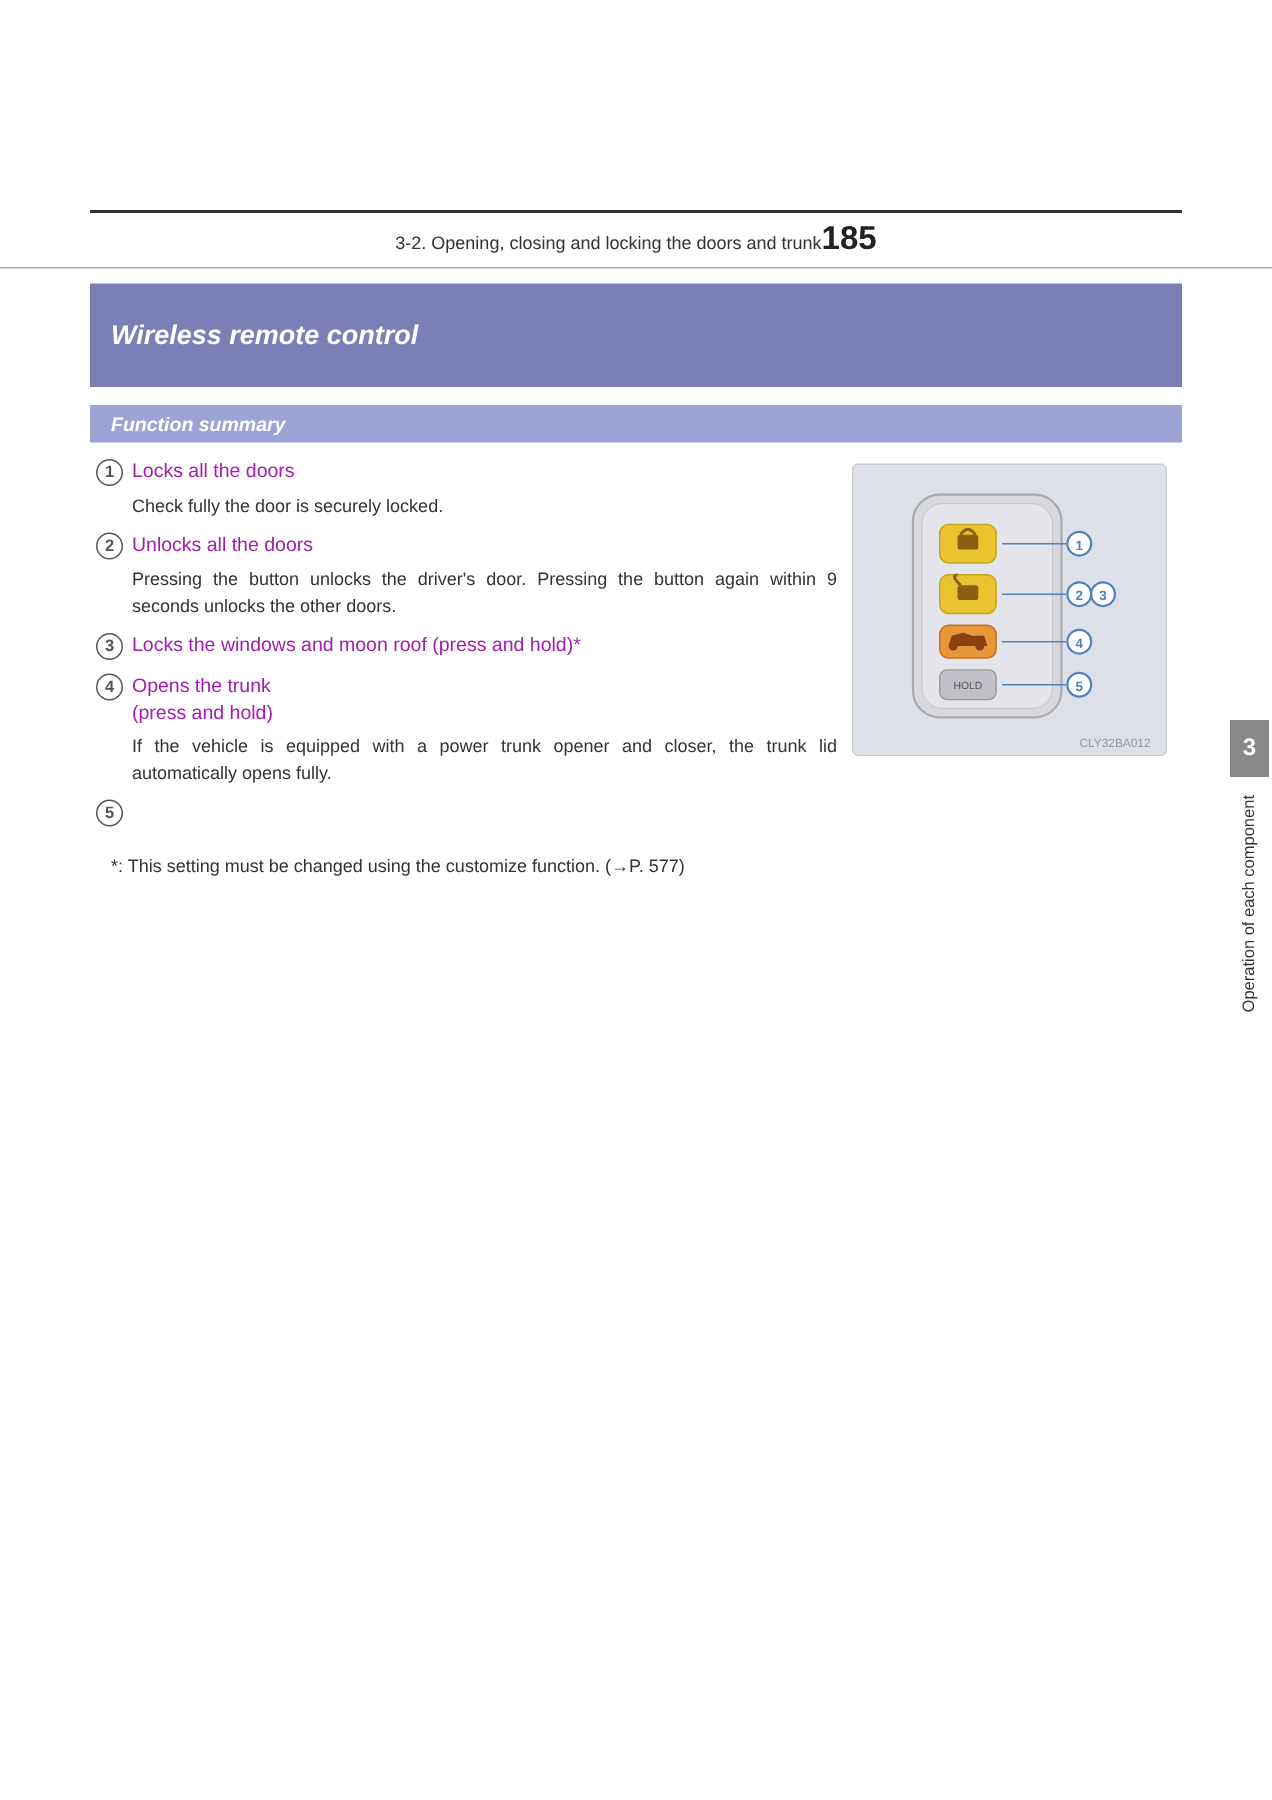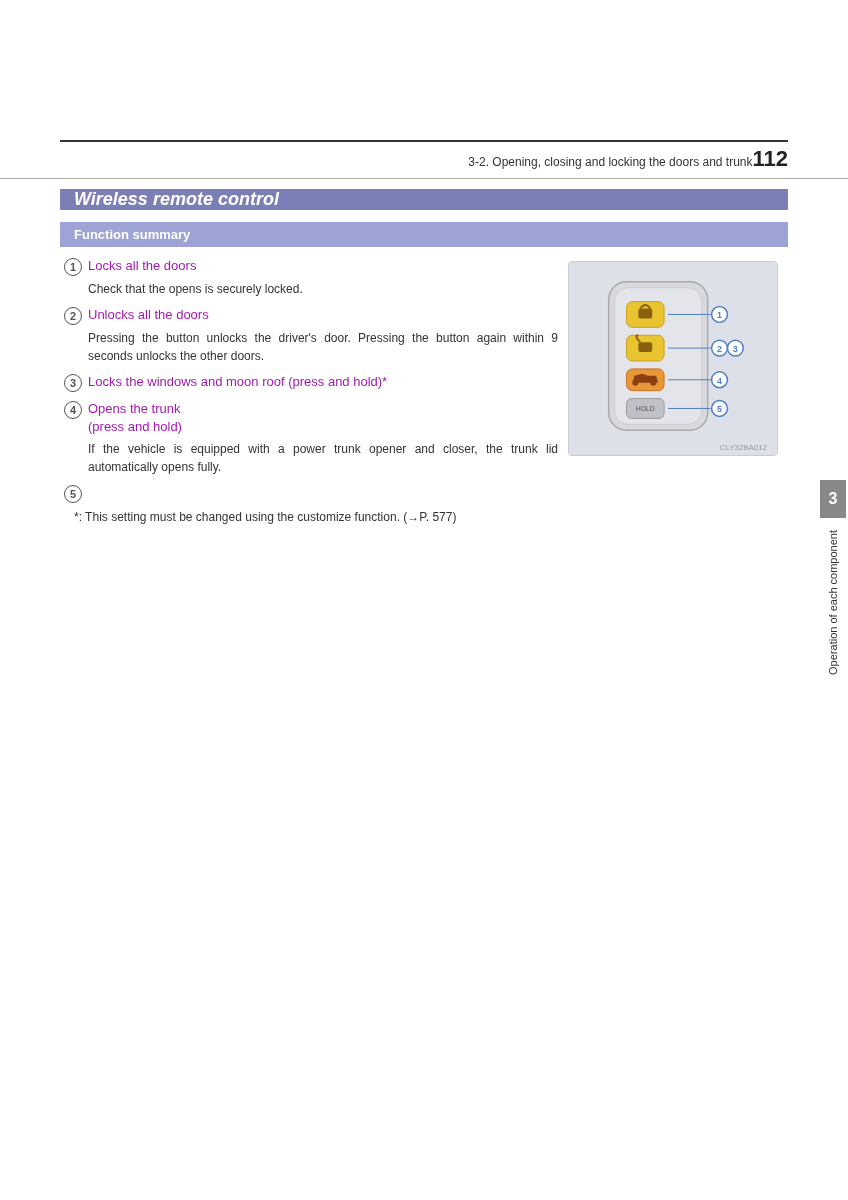--- a/index.html
+++ b/index.html
@@ -23,21 +23,21 @@
 
     
     .header-rule {
       border: none;
       border-top: 2px solid #333;
       margin: 140px 60px 0 60px;
     }
 
     .header-bar {
       display: flex;
-      justify-content: flex-end;
+      justify-content: center;
       align-items: baseline;
       padding: 4px 60px 6px 60px;
       border-bottom: 1px solid #aaa;
     }
 
     .header-title {
       font-size: 12px;
       color: #333;
     }
 
@@ -49,38 +49,39 @@
 
     
     .content {
       padding: 0 60px;
       margin-top: 0;
     }
 
     
     .section-title-bar {
       background-color: #7b7fb5;
-      padding: 0 14px;
+      padding: 24px 14px;
       margin-top: 10px;
       margin-bottom: 0;
     }
 
     .section-title-text {
       font-size: 18px;
       font-weight: bold;
       color: #ffffff;
       font-style: italic;
     }
 
     
     .subsection-bar {
       background-color: #9da3d4;
       padding: 5px 14px;
       margin-top: 12px;
       margin-bottom: 10px;
+      font-style: italic;
     }
 
     .subsection-title-text {
       font-size: 13px;
       font-weight: bold;
       color: #ffffff;
     }
 
     
     .intro-text {
@@ -207,21 +208,21 @@
     }
   </style>
 </head>
 <body>
 
 <div class="page-container">
 
   <hr class="header-rule">
   <div class="header-bar">
     <span class="header-title">3-2. Opening, closing and locking the doors and trunk</span>
-    <span class="header-page-num">112</span>
+    <span class="header-page-num">185</span>
   </div>
 
   <div class="content">
 
     <div class="section-title-bar">
       <span class="section-title-text">Wireless remote control</span>
     </div>
 
     <div class="subsection-bar">
       <span class="subsection-title-text">Function summary</span>
@@ -229,21 +230,21 @@
 
 
     <div class="two-col">
 
       <div class="left-col">
 
         <div class="item-row">
           <span class="circle-num">1</span>
           <span class="item-title">Locks all the doors</span>
         </div>
-        <p class="item-desc">Check that the opens is securely locked.</p>
+        <p class="item-desc">Check fully the door is securely locked.</p>
 
         <div class="item-row">
           <span class="circle-num">2</span>
           <span class="item-title">Unlocks all the doors</span>
         </div>
         <p class="item-desc">Pressing the button unlocks the driver's door. Pressing the button again within 9 seconds unlocks the other doors.</p>
 
         <div class="item-row">
           <span class="circle-num">3</span>
           <span class="item-title">Locks the windows and moon roof (press and hold)*</span>
@@ -252,21 +253,21 @@
         <div class="item-row" style="margin-top:8px;">
           <span class="circle-num">4</span>
           <span class="item-title">Opens the trunk<br>(press and hold)</span>
         </div>
         <p class="item-desc">If the vehicle is equipped with a power trunk opener and closer, the trunk lid automatically opens fully.</p>
 
         <div class="item-row">
           <span class="circle-num">5</span>
         </div>
 
-        <p class="footnote" style="margin-top:5px;">
+        <p class="footnote" style="margin-top:17px;">
           *: This setting must be changed using the customize function. (→P. 577)
         </p>
 
       </div>
 
       <div class="right-col">
         <div class="remote-image-container">
           
           <svg viewBox="0 0 210 195" class="remote-svg">
 

